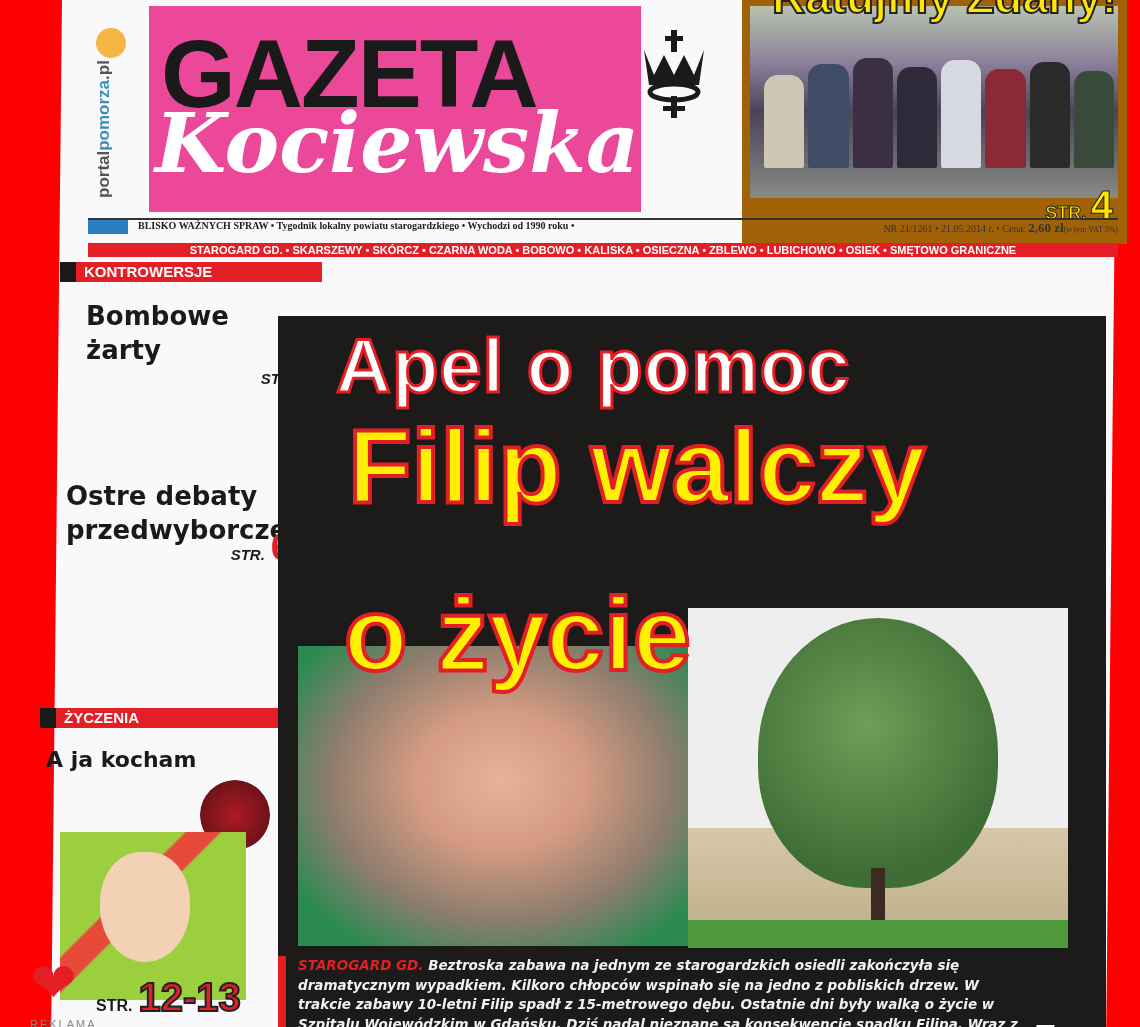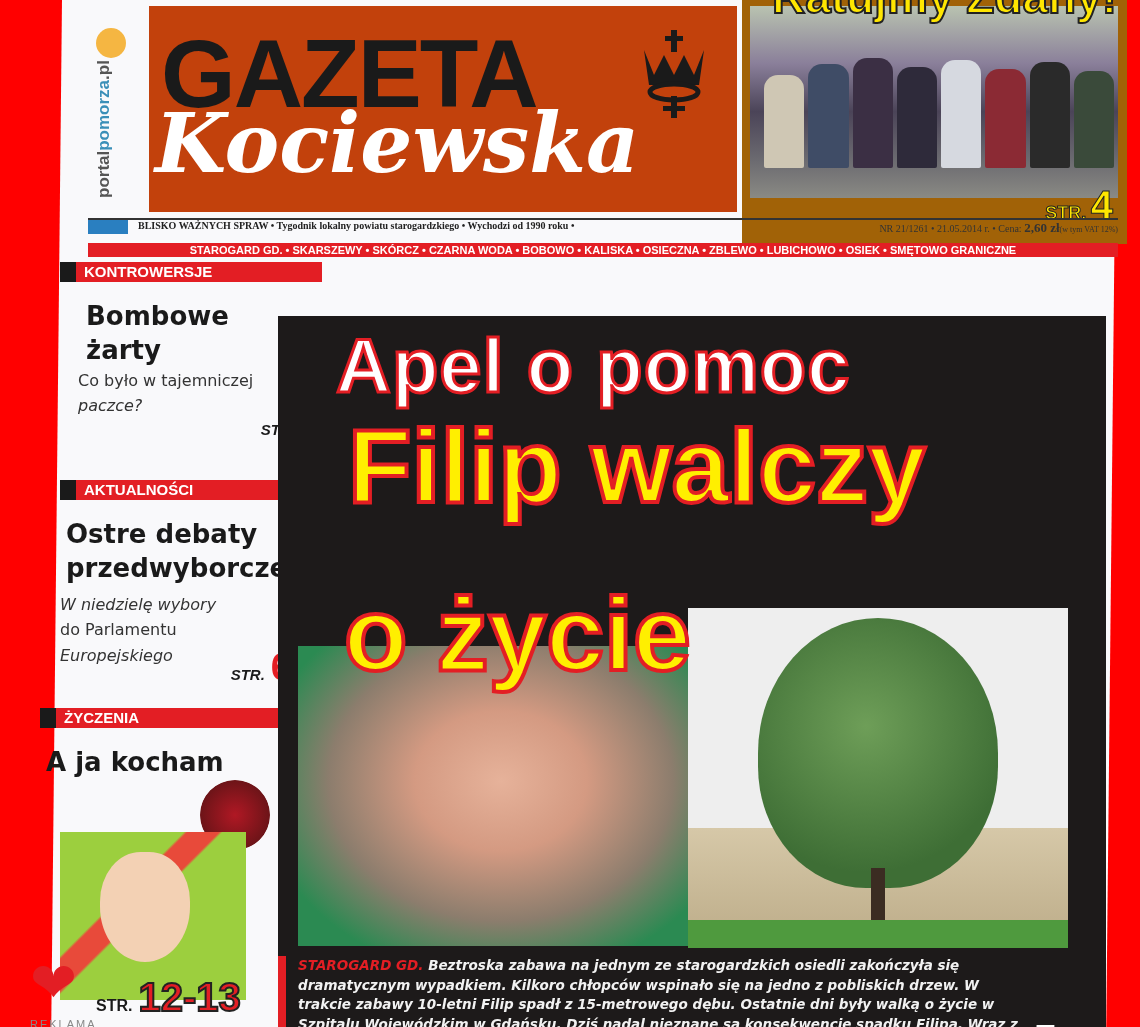--- a/index.html
+++ b/index.html
@@ -5,21 +5,21 @@
   html,body{margin:0;padding:0;}
   body{width:1140px;height:1027px;position:relative;overflow:hidden;background:#ff0000;font-family:"DejaVu Sans",sans-serif;}
   .page{position:absolute;left:62px;top:0;width:1055px;height:1027px;background:#f9f9fb;transform:skewX(-0.6deg);transform-origin:top left;}
   .abs{position:absolute;}
   
   .portal{left:88px;top:8px;width:55px;height:210px;}
   .portal-text{position:absolute;left:6px;top:190px;transform:rotate(-90deg);transform-origin:top left;font-family:"Liberation Sans",sans-serif;font-weight:bold;font-size:17px;color:#555;white-space:nowrap;}
   .portal-text .accent{color:#3a8fb8;}
   .portal-sun{position:absolute;left:8px;top:20px;width:30px;height:30px;border-radius:50%;background:#f5b642;}
   
-  .masthead{left:149px;top:6px;width:588px;height:206px;background:#c2410c;}
+  .masthead{left:149px;top:6px;width:492px;height:206px;background:#ec4899;}
   .mast-gazeta{position:absolute;left:12px;top:20px;font-family:"Liberation Sans",sans-serif;font-weight:bold;font-size:96px;letter-spacing:-2px;color:#1a1a1a;line-height:1;}
   .mast-koc{position:absolute;left:6px;top:96px;font-family:"DejaVu Serif",serif;font-weight:bold;font-style:italic;font-size:82px;color:#fff;line-height:1;}
   .crown{position:absolute;left:490px;top:24px;width:70px;height:90px;}
   
   .teaser{left:742px;top:0;width:385px;height:244px;background:#a16207;}
   .teaser-photo{position:absolute;left:8px;top:6px;width:368px;height:192px;background:linear-gradient(180deg,#b9c3b0 0%,#8a7f9a 30%,#4b4458 55%,#6b6a70 80%,#8a8a84 100%);}
   .teaser-title{position:absolute;left:30px;top:-30px;font-family:"Liberation Sans",sans-serif;font-weight:bold;font-size:46px;color:#ffe600;-webkit-text-stroke:2px #222;white-space:nowrap;}
   .teaser-str{position:absolute;right:14px;bottom:16px;font-family:"Liberation Sans",sans-serif;font-weight:bold;color:#ffe600;-webkit-text-stroke:1px #222;}
   .teaser-str .s{font-size:18px;}
   .teaser-str .n{font-size:40px;}
@@ -104,62 +104,49 @@
       <div class="person" style="height:88%;background:#3a4a3a"></div>
     </div>
   </div>
   <div class="teaser-title">Ratujmy Zdany!</div>
   <div class="teaser-str"><span class="s">STR.</span> <span class="n">4</span></div>
 </div>
 
 <div class="abs infobar">
   <div class="logo"></div>
   <span>BLISKO WAŻNYCH SPRAW • Tygodnik lokalny powiatu starogardzkiego • Wychodzi od 1990 roku •</span>
-  <span class="right"><span>NR 21/1261 • 21.05.2014 r. • Cena:</span> <span class="price">2,60 zł</span><span style="font-size:8px">(w tym VAT 12%)</span></span>
+  <span class="right"><span>NR 21/1261 • 21.05.2014 r. • Cena:</span> <span class="price">2,60 zł</span><span style="font-size:8px">(w tym VAT 5%)</span></span>
 </div>
 <div class="abs towns">STAROGARD GD. • SKARSZEWY • SKÓRCZ • CZARNA WODA • BOBOWO • KALISKA • OSIECZNA • ZBLEWO • LUBICHOWO • OSIEK • SMĘTOWO GRANICZNE</div>
 
 <div class="abs lcol">
   <div style="height:212px;">
     <div class="section-tag">
         <div class="blk"></div>
         <div class="lbl">KONTROWERSJE</div>
       </div>
     <div class="ltitle" style="padding-left:26px">
         <div>Bombowe</div>
         <div>żarty</div>
       </div>
-    <div class="ldesc" style="padding-left:18px">
-        <div>Co było w tajemniczej</div>
-        <div style="font-style:italic">paczce?</div>
-      </div>
     <div class="lstr" style="margin-top:-18px"><span class="s">STR.</span><span class="n">8</span></div>
   </div>
   <div style="height:232px;margin-top:6px;">
-    <div class="section-tag">
-        <div class="blk"></div>
-        <div class="lbl">AKTUALNOŚCI</div>
-      </div>
     <div class="ltitle" style="padding-left:6px">
         <div>Ostre debaty</div>
         <div>przedwyborcze</div>
-      </div>
-    <div class="ldesc" style="padding-left:0;margin-top:6px;">
-        <div style="font-style:italic">W niedzielę wybory</div>
-        <div>do Parlamentu</div>
-        <div style="font-style:italic">Europejskiego</div>
       </div>
     <div class="lstr" style="margin-top:-22px;padding-right:30px"><span class="s">STR.</span><span class="n">6</span></div>
   </div>
   <div style="margin-top:-4px;margin-left:-20px;">
     <div class="section-tag">
         <div class="blk"></div>
         <div class="lbl">ŻYCZENIA</div>
       </div>
-    <div class="ltitle" style="padding-left:6px;font-size:26px;">
+    <div class="ltitle" style="padding-left:6px;font-size:22px;">
         <div>A ja kocham</div>
       </div>
   </div>
 </div>
 
 <div class="abs roses"></div>
 <div class="abs kid">
     <div class="kidface"></div>
   </div>
 <div class="abs heart">❤</div>

